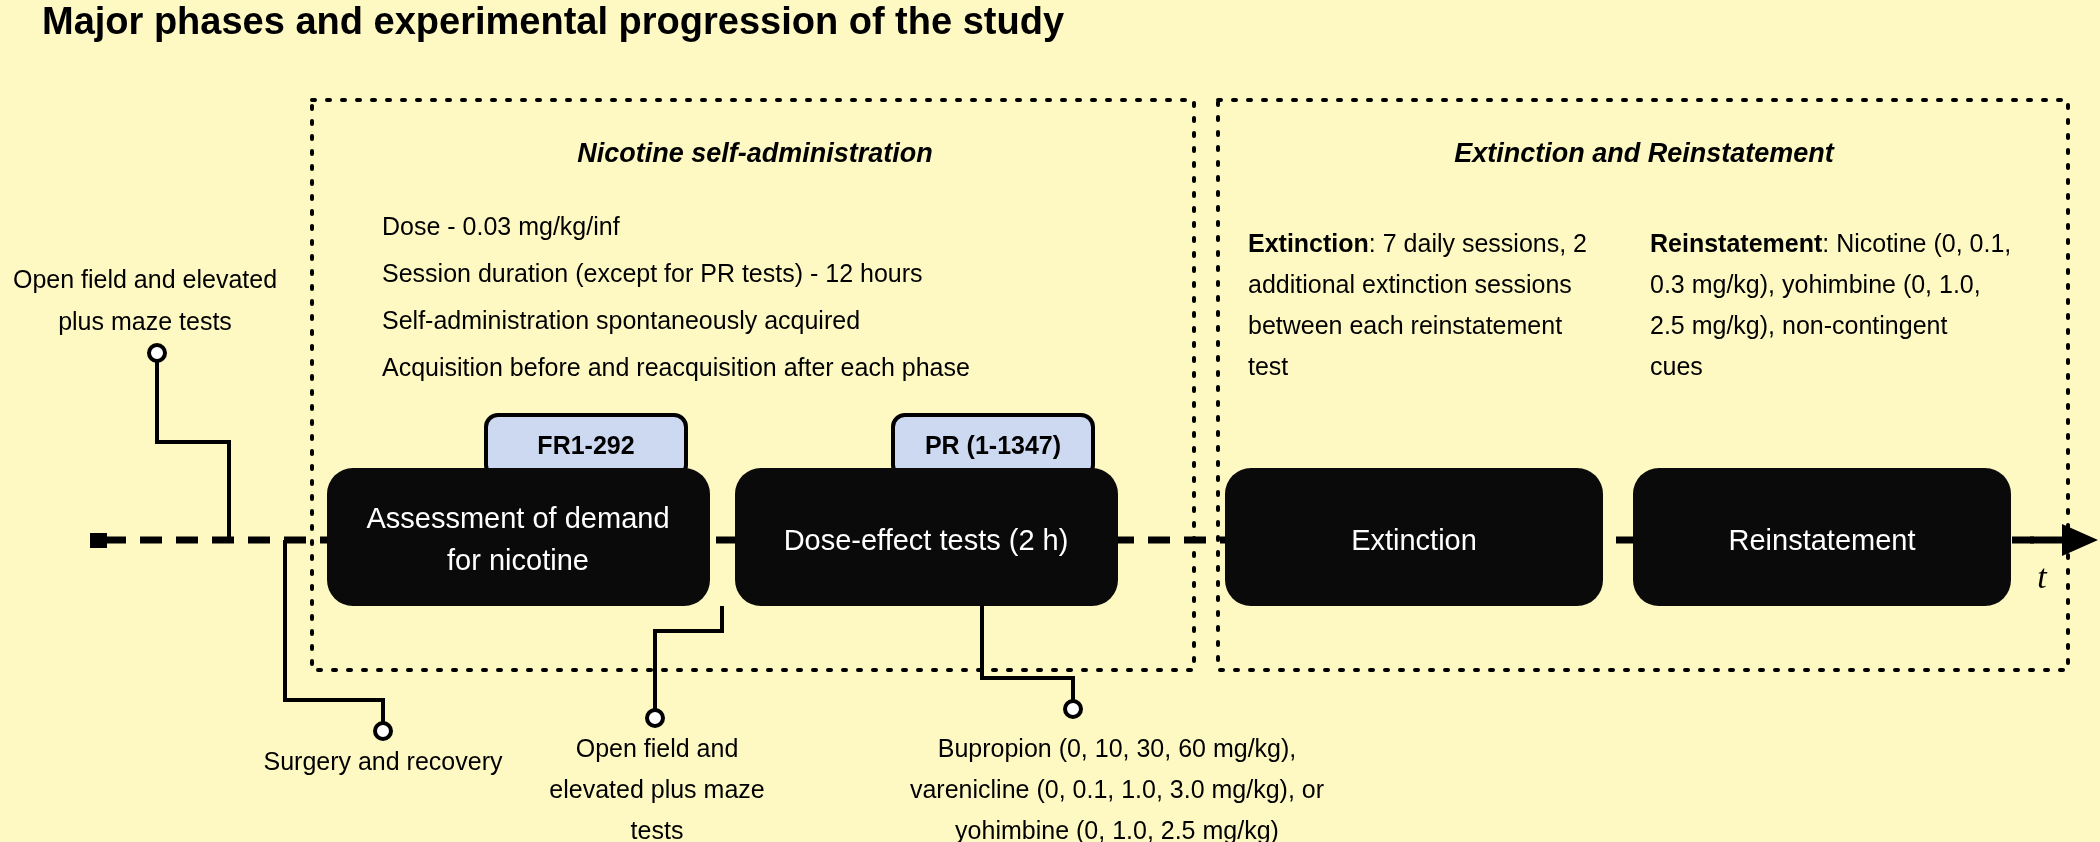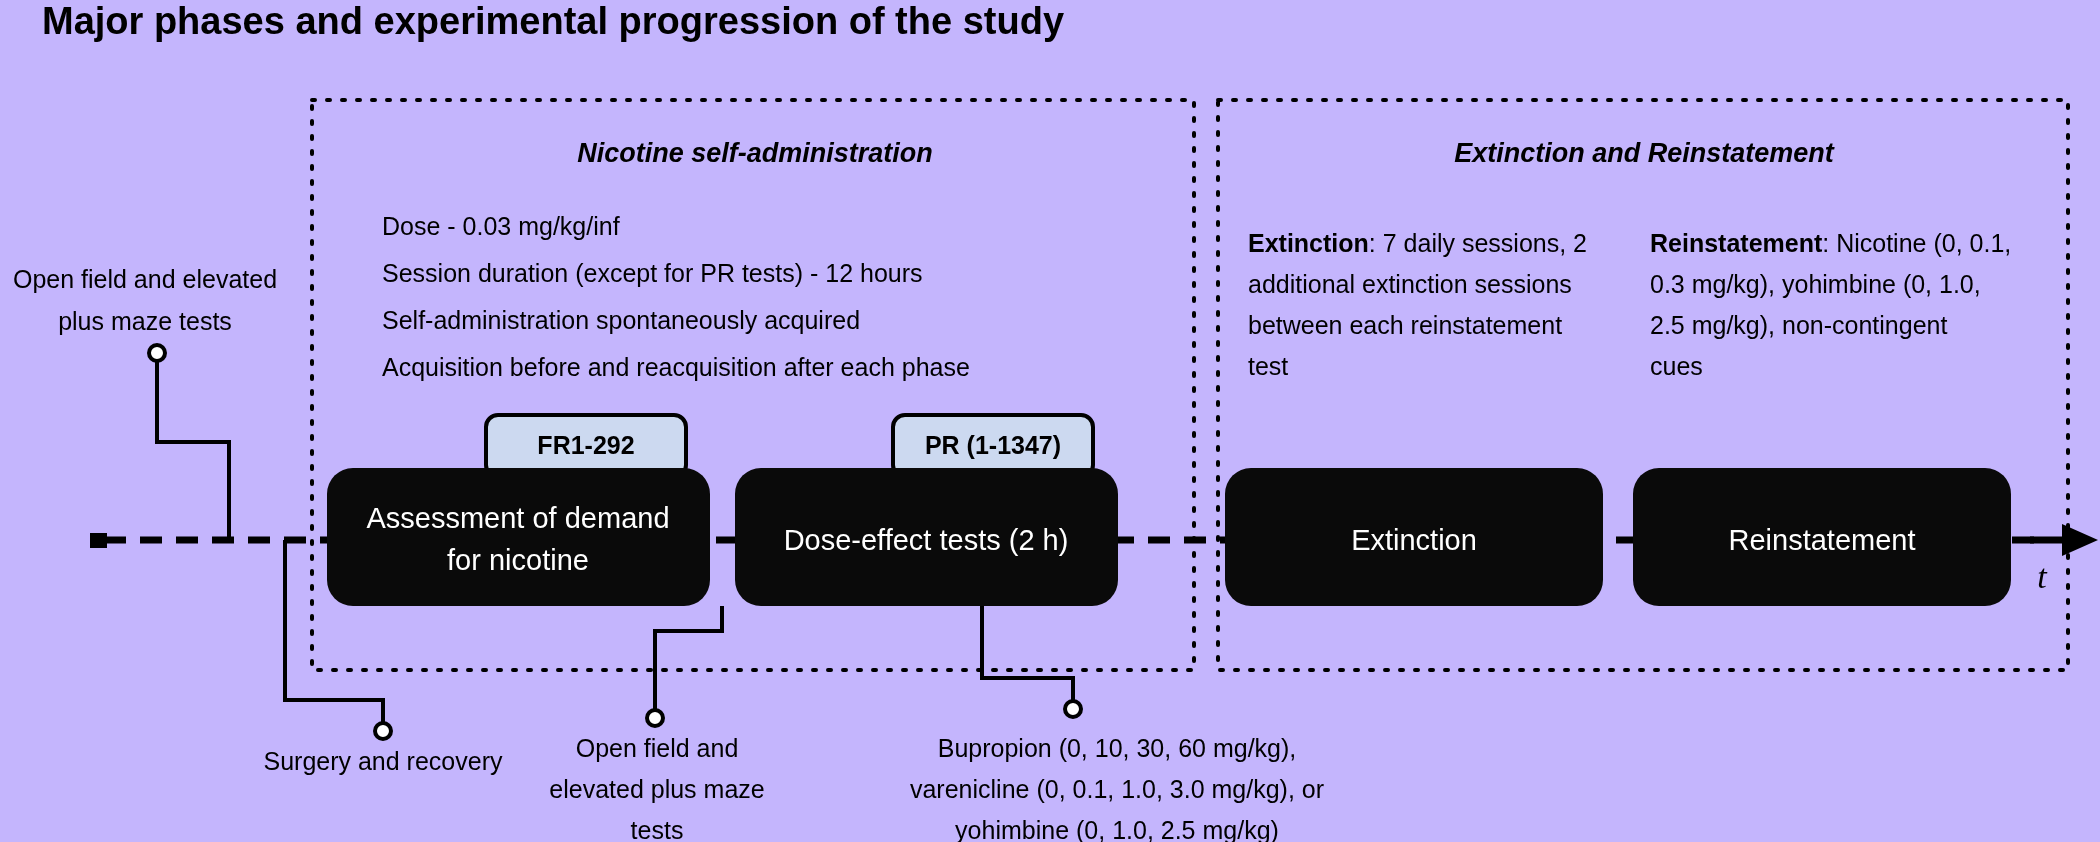--- a/index.html
+++ b/index.html
@@ -10,21 +10,21 @@
   body {
     width: 2100px;
     height: 842px;
     font-family: "Liberation Sans", sans-serif;
     overflow: hidden;
   }
   #figure {
     position: relative;
     width: 2100px;
     height: 842px;
-    background: #c4b5fd;
+    background: #fef9c3;
   }
   #figure svg {
     position: absolute;
     top: 0;
     left: 0;
     width: 2100px;
     height: 842px;
   }
   .ttl {
     font-family: "Liberation Sans", sans-serif;

